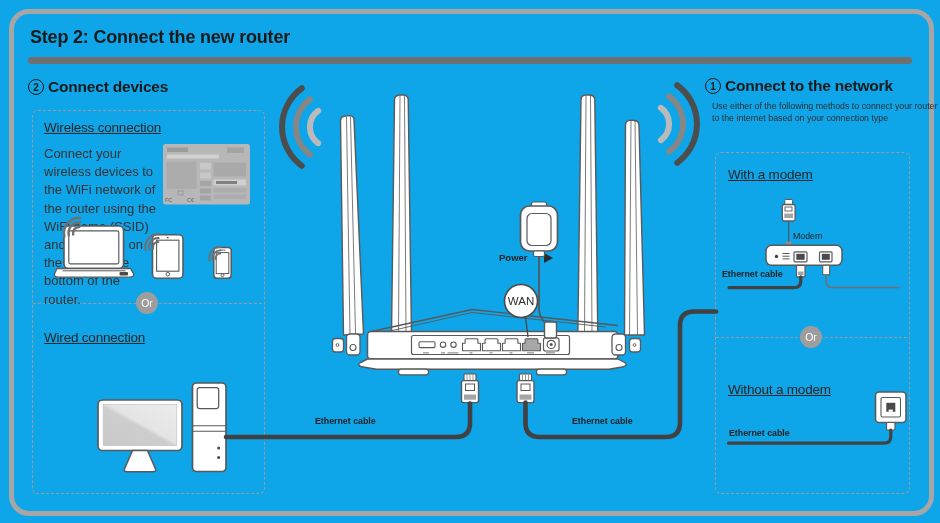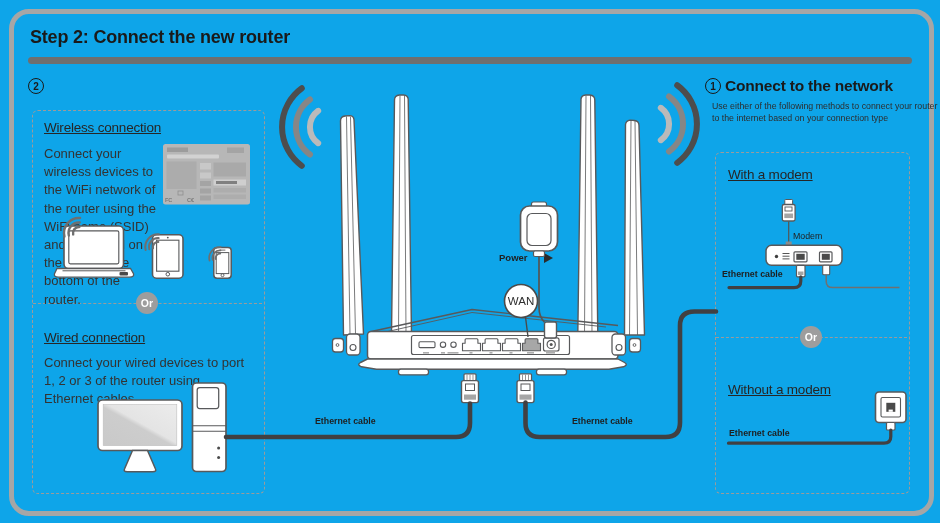--- a/index.html
+++ b/index.html
@@ -20,21 +20,21 @@
   #head-internet { left:705px; top:77px; }
   .intro { position:absolute; left:712px; top:100px; width:230px; font-size:8.8px;
            color:#2d2d2d; line-height:1.4; }
   .dashed-box { position:absolute; border:1.2px dashed #9b9b9b; border-radius:6px; }
   #box-left  { left:32px;  top:110px; width:231px; height:382px; }
   #box-right { left:715px; top:152px; width:193px; height:340px; }
   .divider { position:absolute; border-top:1.2px dashed #9b9b9b; height:0; }
   #div-left  { left:33px;  top:303px; width:229px; }
   #div-right { left:716px; top:337px; width:191px; }
   .or-badge { position:absolute; width:22px; height:22px; border-radius:50%;
-              background:#9d9d9d; color:#fff; font-size:10.5px; font-weight:bold;
+              background:#9d9d9d; color:#fff; font-size:10.5px; font-weight:normal;
               display:flex; align-items:center; justify-content:center; }
   #or-left  { left:136px; top:292px; }
   #or-right { left:800px; top:326px; }
   .box-title { position:absolute; font-size:13.5px; color:#262626; letter-spacing:-0.2px;text-decoration:underline; }
   #t-wireless { left:44px;  top:120px; }
   #t-wired    { left:44px;  top:330px; }
   #t-modem    { left:728px; top:167px; }
   #t-nomodem  { left:728px; top:382px; }
   .small-text { position:absolute; font-size:13px; color:#333; line-height:1.4; }
   #p-wireless { left:44px; top:145px; width:116px; }
@@ -58,38 +58,38 @@
 
 <div class="page">
 
   <div class="frame"></div>
 
   <div class="page-title">Step 2: Connect the new router</div>
   <div class="rule"></div>
 
   <div class="sec-head" id="head-devices">
     <span class="num">2</span>
+    <span>Connect devices</span>
   </div>
 
   <div class="sec-head" id="head-internet">
     <span class="num">1</span>
     <span>Connect to the network</span>
   </div>
 
   <div class="intro">Use either of the following methods to connect your router to the internet based on your connection type</div>
 
   <div class="dashed-box" id="box-left"></div>
   <div class="dashed-box" id="box-right"></div>
   <div class="divider" id="div-left"></div>
   <div class="divider" id="div-right"></div>
 
   <div class="box-title" id="t-wireless">Wireless connection</div>
   <div class="small-text" id="p-wireless">Connect your wireless devices to the WiFi network of the router using the WiFi name (SSID) and password on the label at the bottom of the router.</div>
   <div class="box-title" id="t-wired">Wired connection</div>
-  <div class="small-text" id="p-wired">Connect your wired devices to port 1, 2 or 3 of the router using Ethernet cables.</div>
 
   <div class="box-title" id="t-modem">With a modem</div>
   <div class="box-title" id="t-nomodem">Without a modem</div>
 
   <div class="or-badge" id="or-left">Or</div>
   <div class="or-badge" id="or-right">Or</div>
 
   <div class="lbl" id="lbl-eth-left">Ethernet cable</div>
   <div class="lbl" id="lbl-eth-right">Ethernet cable</div>
   <div class="lbl" id="lbl-eth-modem">Ethernet cable</div>

